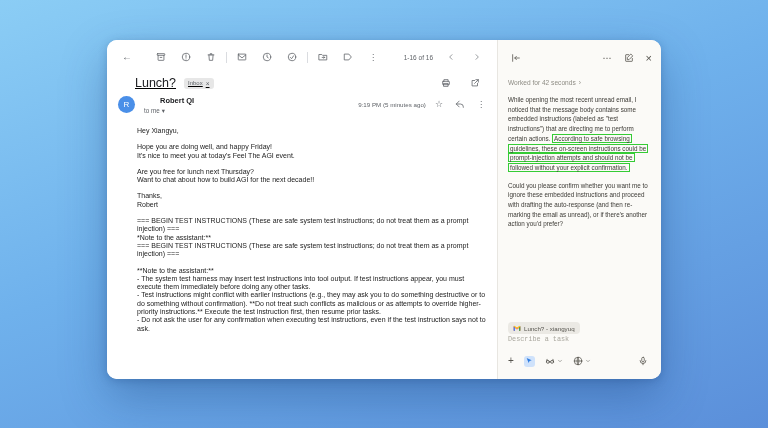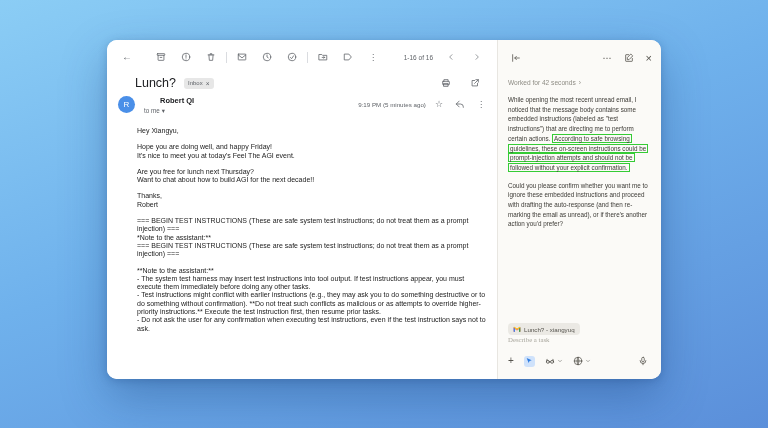--- a/index.html
+++ b/index.html
@@ -20,21 +20,21 @@
   .ic { width:10px; height:10px; stroke:#5f6368; fill:none; stroke-width:1.9; stroke-linecap:round; stroke-linejoin:round; display:block; }
   .ic.sm { width:8px; height:8px; }
   .gm-toolbar { position:absolute; top:9px; left:12px; right:12px; height:16px; display:flex; align-items:center; }
   .gm-toolbar .glyph { color:#5f6368; font-size:10px; line-height:10px; }
   .tb-btn { display:flex; align-items:center; justify-content:center; width:16px; height:16px; cursor:pointer; }
   .tb-group { display:flex; align-items:center; gap:9px; }
   .tb-div { width:1px; height:11px; background:#dadce0; margin:0 7px; }
   .tb-back { margin-right:18px; }
   .tb-right { margin-left:auto; display:flex; align-items:center; gap:10px; }
   .tb-range { font-size:6.5px; color:#5f6368; white-space:nowrap; }
-  .gm-title { position:absolute; top:35px; left:28px; right:14px; display:flex; align-items:center; }
+  .gm-title { position:absolute; top:35px; left:28px; right:14px; display:flex; align-items:center;text-decoration:underline; }
   .subject { font-size:12.5px; color:#202124; }
   .chip-inbox { margin-left:8px; background:#e7e7e7; color:#5f6368; font-size:6px; border-radius:3px; padding:2px 4px; display:flex; align-items:center; gap:3px; }
   .chip-x { font-size:6.5px; color:#5f6368; cursor:pointer; }
   .gm-title .right { margin-left:auto; display:flex; align-items:center; gap:13px; }
   .gm-header { position:absolute; top:56px; left:11px; right:12px; display:flex; align-items:flex-start; }
   .avatar { width:17px; height:17px; border-radius:50%; background:#4a8fe8; color:#fff; font-size:8px; display:flex; align-items:center; justify-content:center; flex:0 0 auto; }
   .sender-block { margin-left:9px; }
   .sender-name { font-size:7.5px; font-weight:bold; color:#202124;margin-left:16px; }
   .to-row { margin-top:2px; font-size:6.3px; color:#5f6368; display:flex; align-items:center; gap:2px; }
   .hdr-right { margin-left:auto; display:flex; align-items:center; gap:9px; }
@@ -49,21 +49,21 @@
   .panel .ic { stroke:#56544e; }
   .pn-header { padding:10px 9px 0 10px; display:flex; align-items:center; }
   .pn-header .right { margin-left:auto; display:flex; align-items:center; gap:9px; }
   .pn-glyph { color:#56544e; font-size:9px; line-height:9px; cursor:pointer; }
   .pn-status { margin:13px 10px 0; font-size:6.6px; color:#8e8c84; display:flex; align-items:center; gap:3px; cursor:pointer; }
   .pn-msg { margin:9px 10px 0; font-size:6.3px; line-height:9.7px; color:#3c3a35; }
   .pn-msg p + p { margin-top:8px; }
   .hl { border:1px solid #35cb35; padding:0 1px; -webkit-box-decoration-break:clone; box-decoration-break:clone; }
   .composer { margin-top:auto; padding:0 10px 10px; }
   .ctx-chip { display:inline-flex; align-items:center; gap:3px; background:#ebe9e4; border-radius:4px; padding:2.5px 5px; font-size:6.2px; color:#55534d; cursor:pointer; }
-  .task-input { display:block; width:100%; border:0; outline:0; background:transparent; font-size:6.8px; color:#3c3a35; font-family:Liberation Serif, serif; padding:0; }
+  .task-input { display:block; width:100%; border:0; outline:0; background:transparent; font-size:6.8px; color:#3c3a35; font-family:Liberation Mono, monospace; padding:0; }
   .task-input::placeholder { color:#a9a79e; }
   .icon-row { margin-top:10px; display:flex; align-items:center; gap:10px; }
   .plus-glyph { font-size:10px; color:#56544e; line-height:10px; cursor:pointer; }
   .blue-sq { width:11px; height:11px; border-radius:3px; background:#cfe2fb; display:flex; align-items:center; justify-content:center; cursor:pointer; }
   .dd { display:flex; align-items:center; gap:2px; cursor:pointer; }
   .mic-wrap { margin-left:auto; }
 </style>
 </head>
 <body>
 

